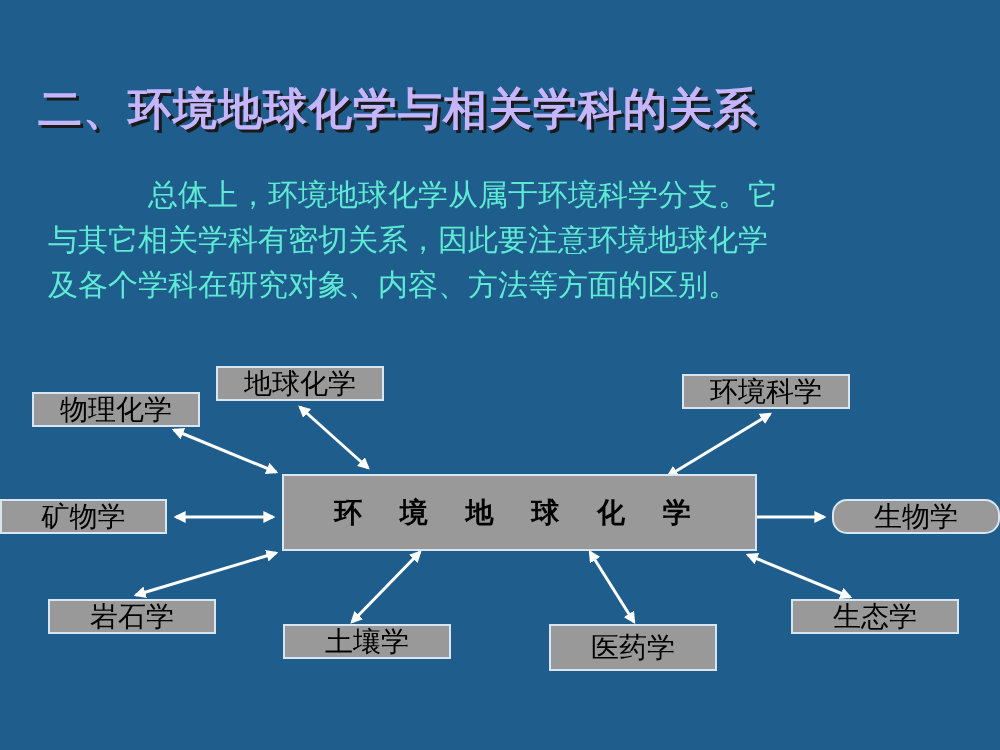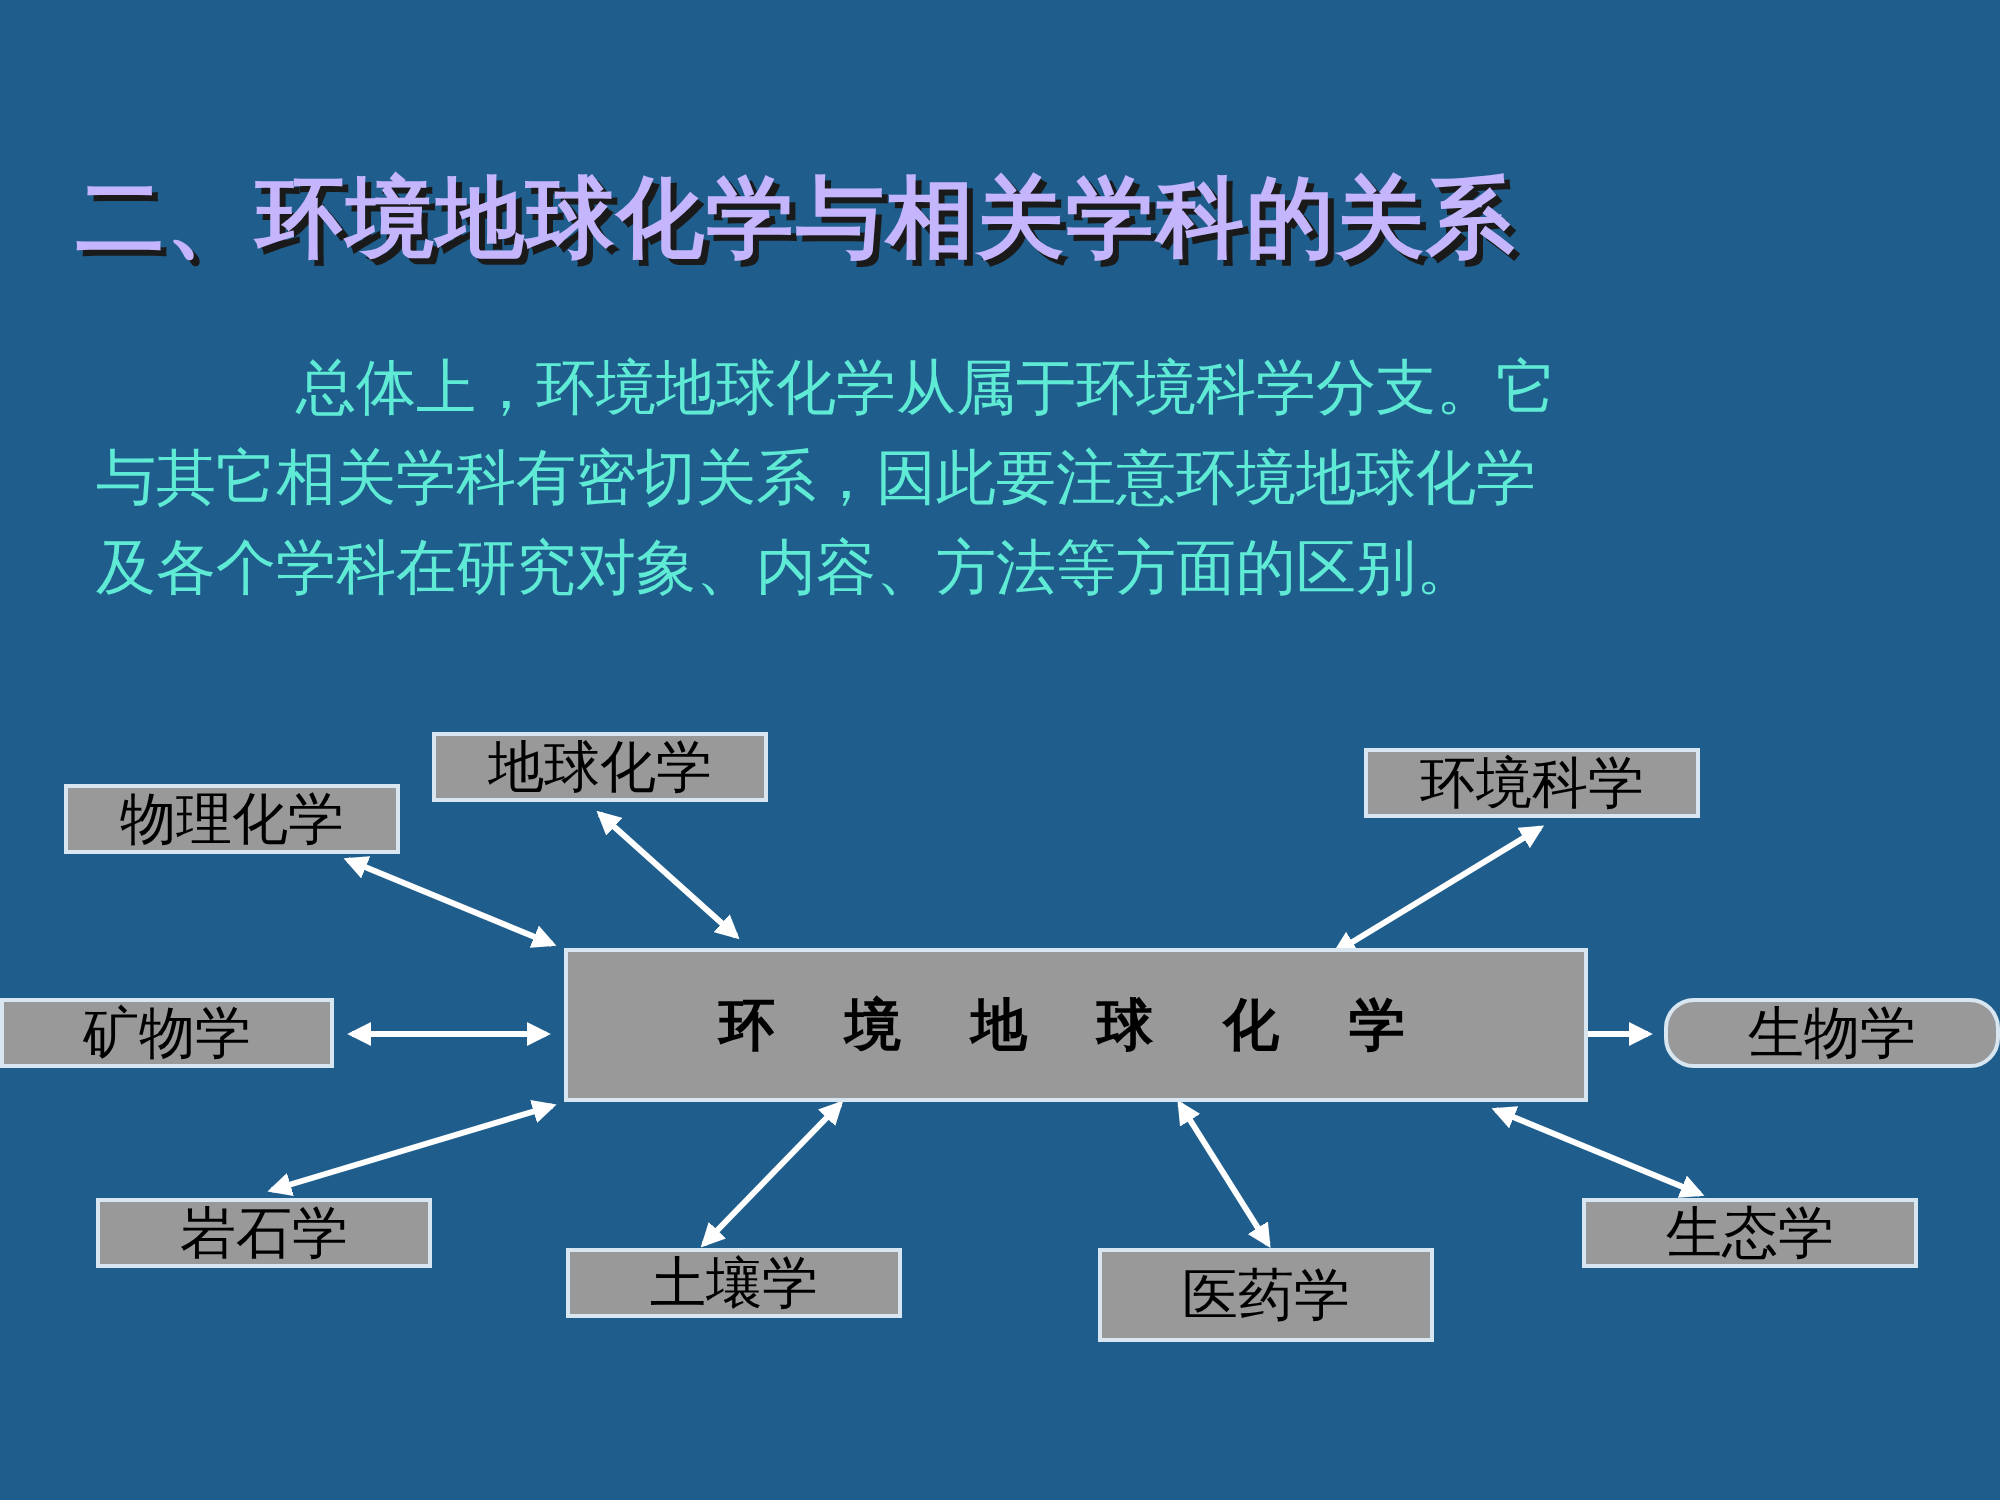--- a/index.html
+++ b/index.html
@@ -63,21 +63,21 @@
     <line x1="770" y1="414" x2="668" y2="476"></line>
     <line x1="176" y1="517" x2="273" y2="517"></line>
     <line x1="745" y1="517" x2="824" y2="517"></line>
     <line x1="136" y1="595" x2="276" y2="553"></line>
     <line x1="352" y1="622" x2="420" y2="552"></line>
     <line x1="634" y1="622" x2="590" y2="552"></line>
     <line x1="850" y1="597" x2="748" y2="555"></line>
   </g>
 </svg>
 
-<div class="box center" style="left:282px; top:474px; width:512px; height:77px;font-family:Liberation Serif, serif;">环 境 地 球 化 学</div>
+<div class="box center" style="left:282px; top:474px; width:475px; height:77px;">环 境 地 球 化 学</div>
 
 <div class="box" style="left:32px; top:392px; width:168px; height:35px;">物理化学</div>
 <div class="box" style="left:216px; top:366px; width:168px; height:35px;">地球化学</div>
 <div class="box" style="left:666px; top:374px; width:168px; height:35px;margin-left:16px;">环境科学</div>
 <div class="box" style="left:0px; top:499px; width:167px; height:35px;">矿物学</div>
 <div class="box" style="left:832px; top:499px; width:168px; height:35px;border-radius:15px;">生物学</div>
 <div class="box" style="left:48px; top:599px; width:168px; height:35px;">岩石学</div>
 <div class="box" style="left:283px; top:624px; width:168px; height:35px;">土壤学</div>
 <div class="box" style="left:549px; top:624px; width:168px; height:47px;">医药学</div>
 <div class="box" style="left:791px; top:599px; width:168px; height:35px;">生态学</div>

